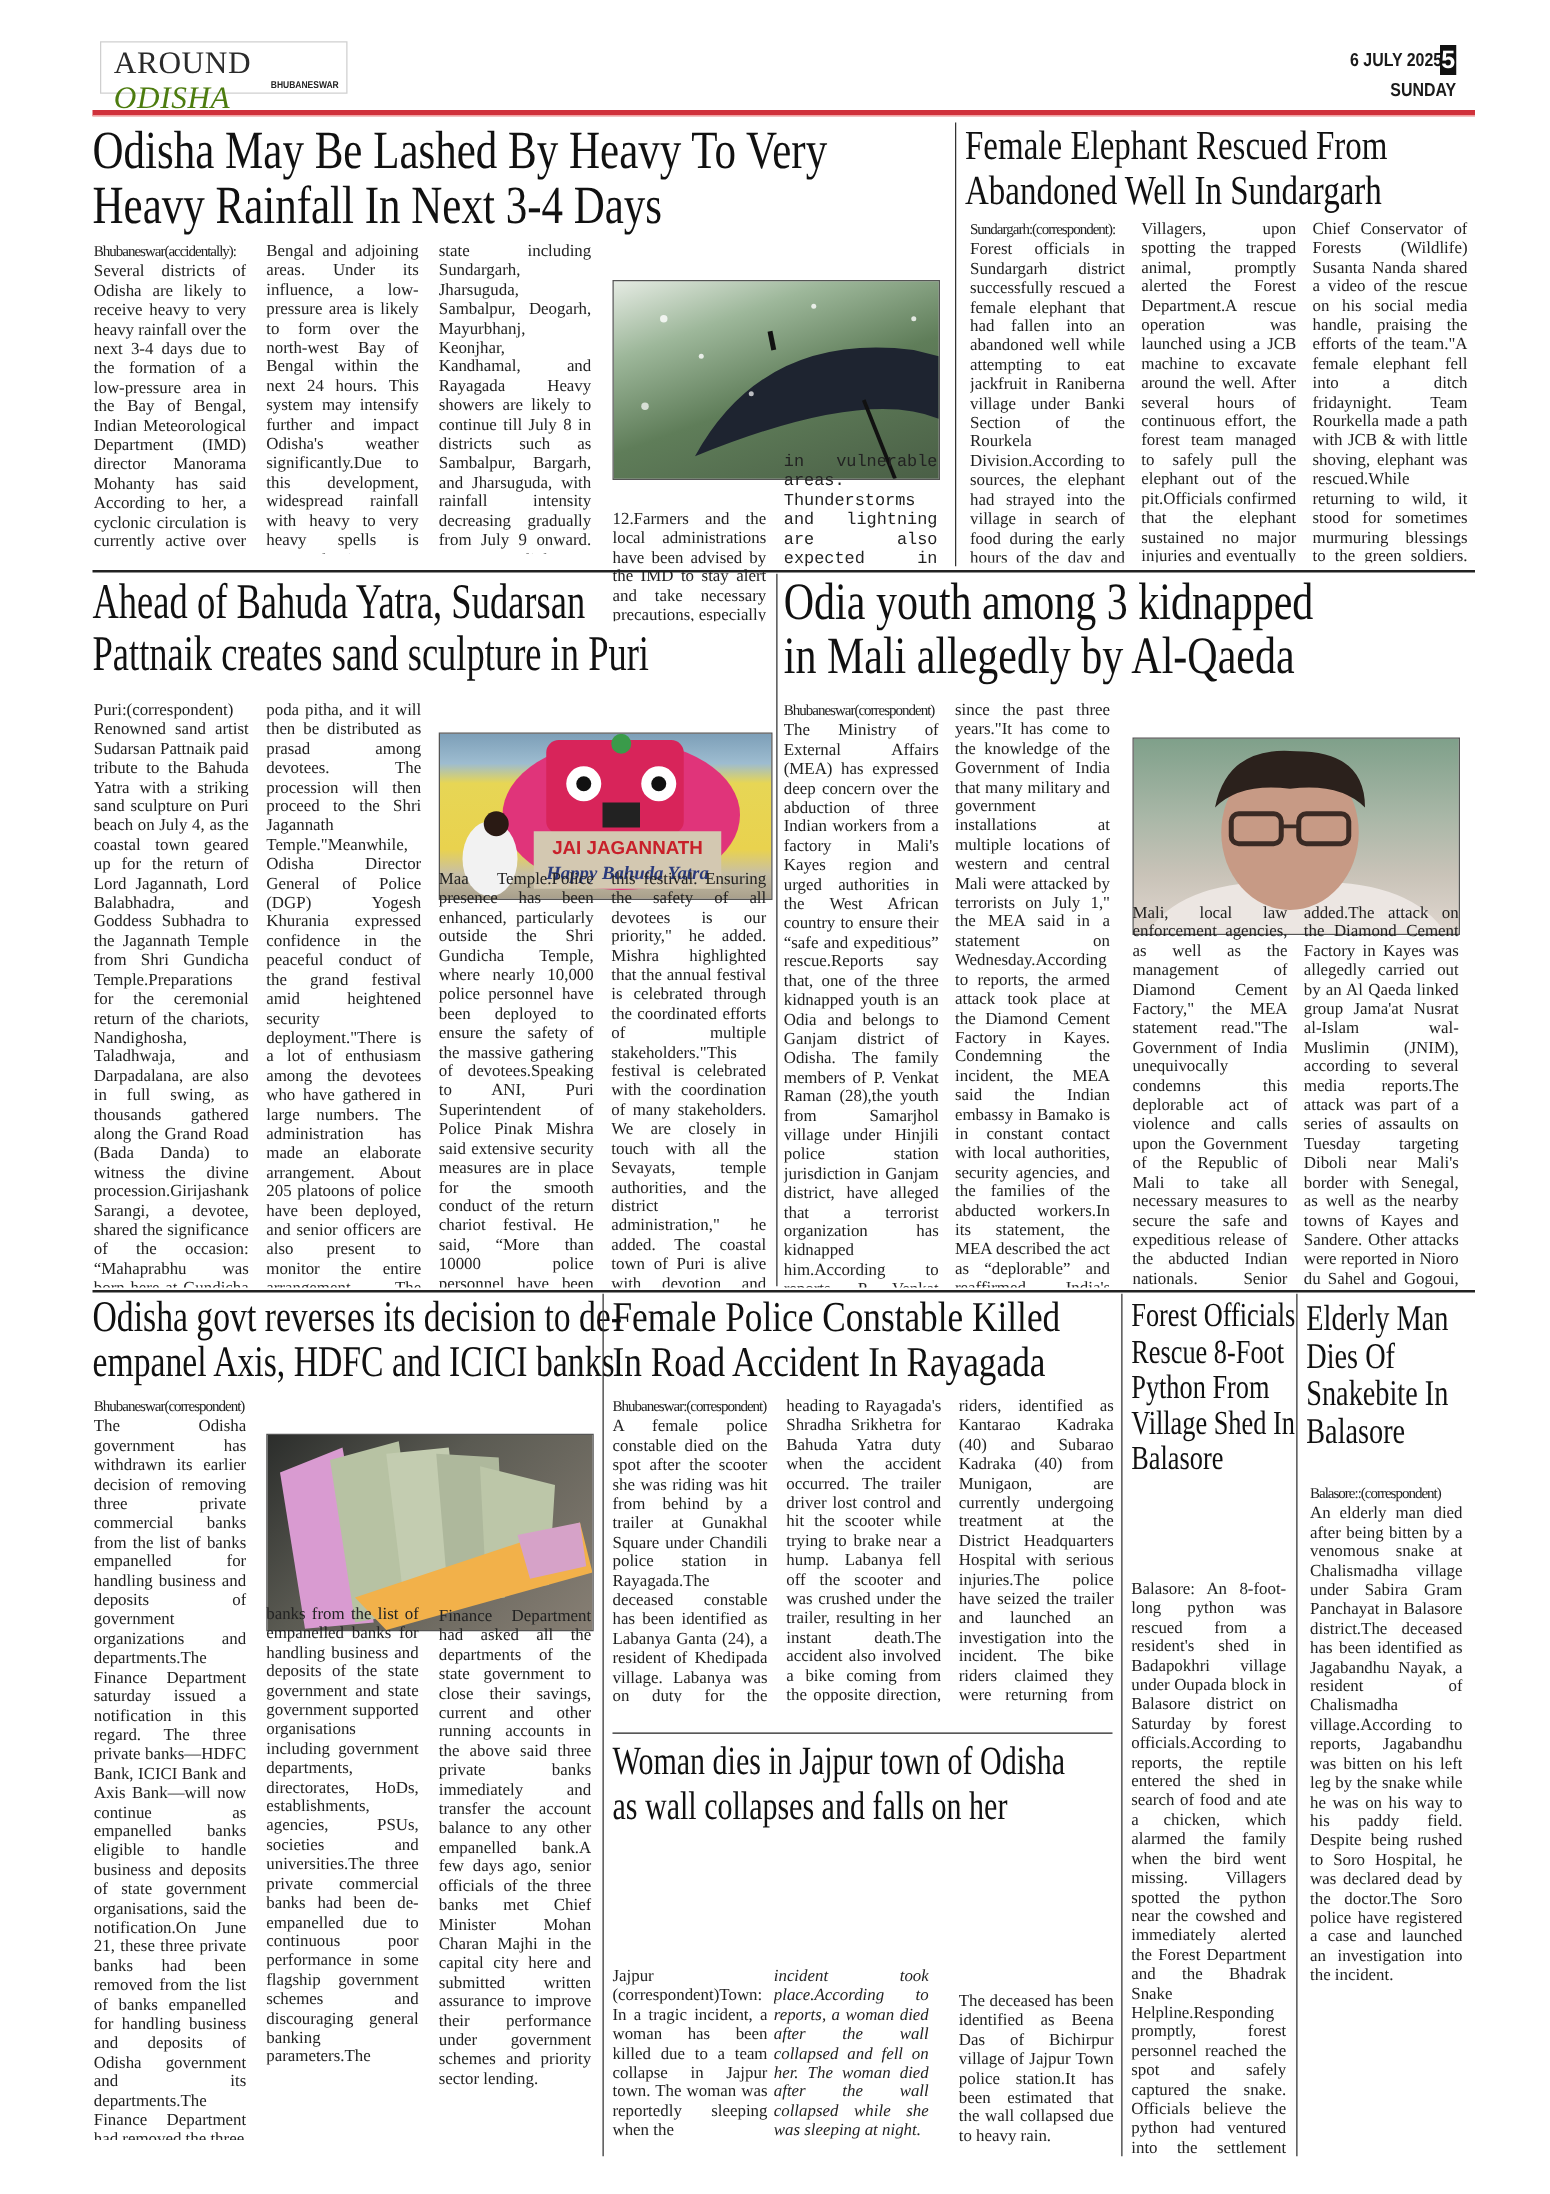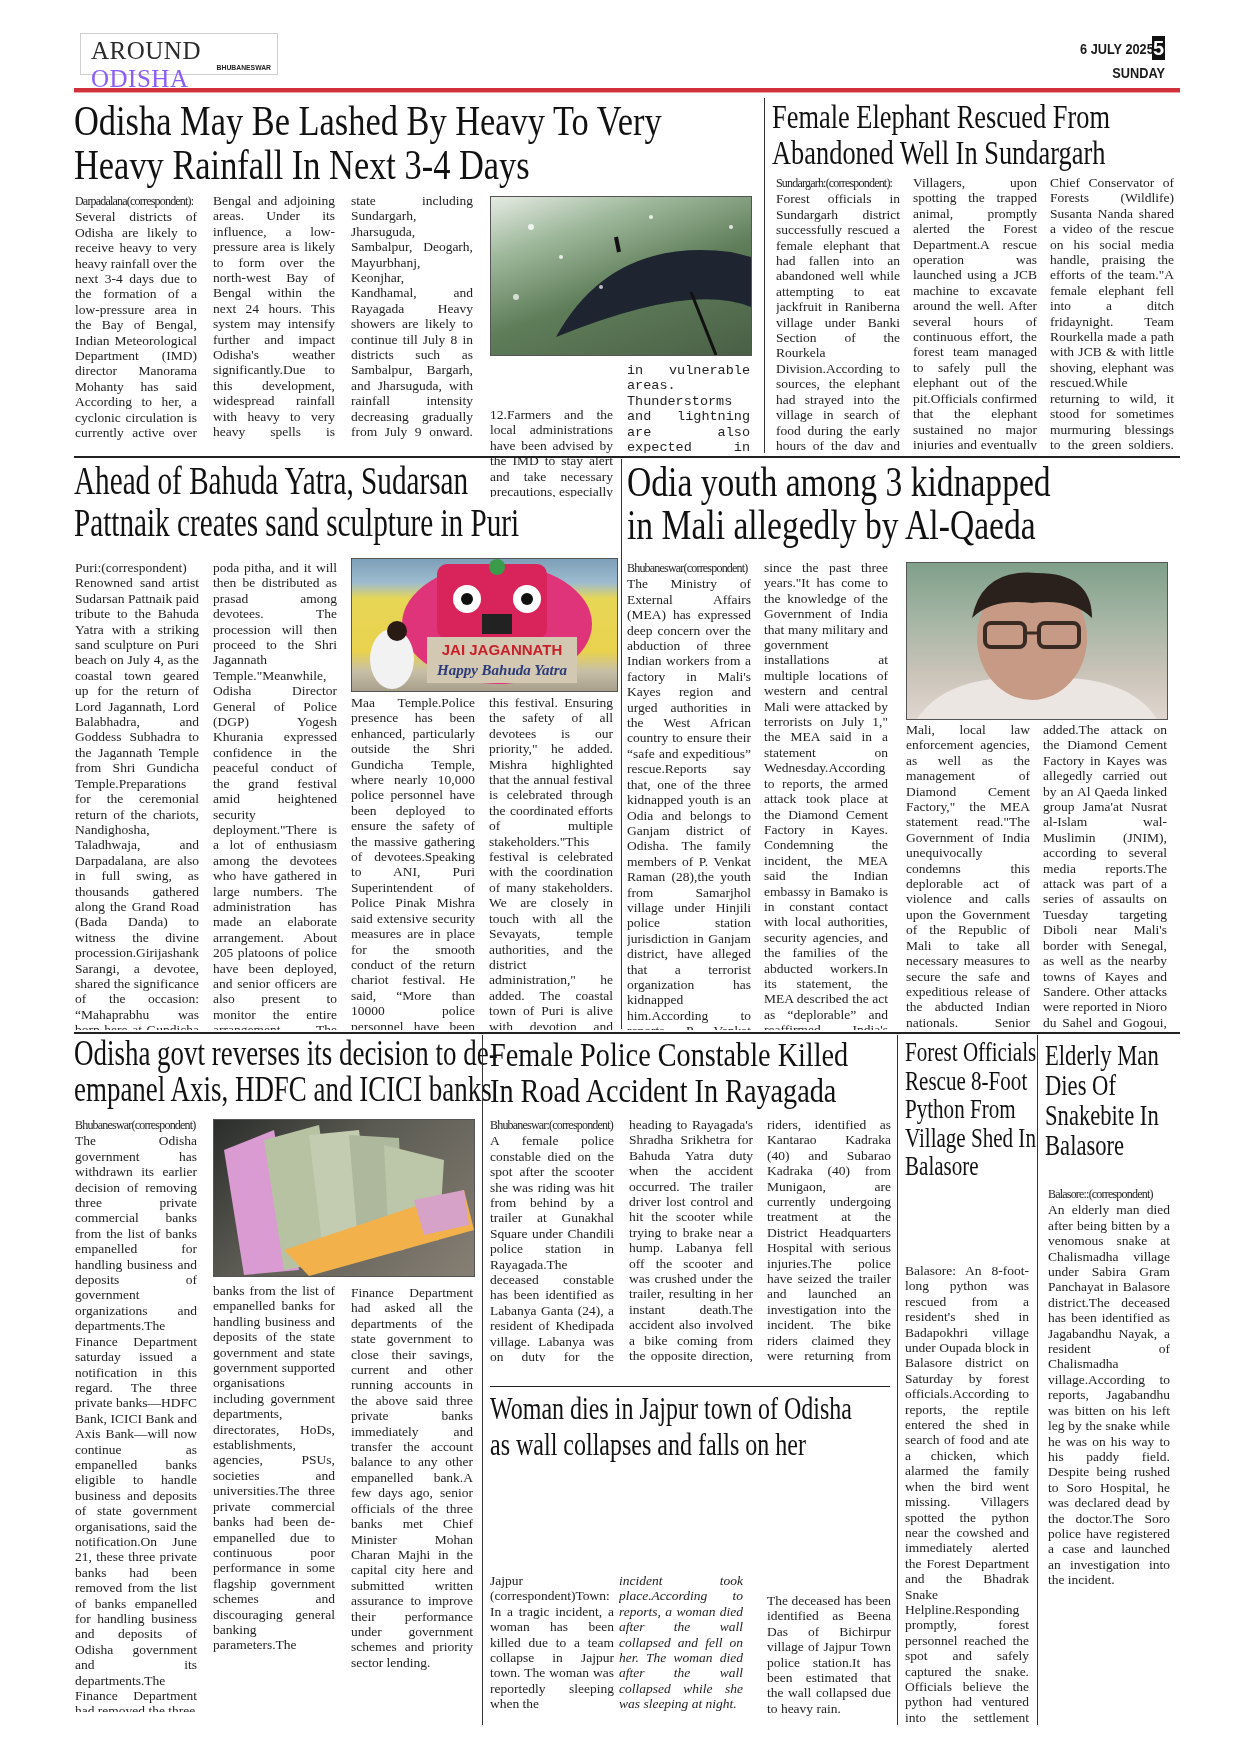--- a/index.html
+++ b/index.html
@@ -1,49 +1,49 @@
 <!DOCTYPE html>
 <html><head>
 <meta charset="utf-8">
 <style>
   html, body { margin:0; padding:0; background:#fff; }
   body { width:1240px; height:1755px; position:relative; overflow:hidden; font-family:"Liberation Serif","DejaVu Serif",serif; color:#1a1a1a; }
   .abs { position:absolute; }
   .masthead-logo { left:80px; top:33px; width:196px; height:40px; border:1px solid #cfcfcf; background:#fff; }
   .logo-around { position:absolute; left:10px; top:3px; font-size:25px; letter-spacing:0.5px; color:#2b2b2b; font-variant:small-caps; }
-  .logo-odisha { color:#8b5cf6; }
+  .logo-odisha { color:#4d7c0f;font-style:italic; }
   .logo-city { position:absolute; right:6px; bottom:2px; font-family:"Liberation Sans",sans-serif; font-weight:bold; font-size:8px; color:#222; transform:scaleX(0.85); transform-origin:right; }
   .date { right:86px; top:40px; font-family:"Liberation Sans",sans-serif; font-weight:bold; font-size:15px; transform:scaleX(0.85); transform-origin:right; }
   .pageno { right:75px; top:36px; width:13px; height:24px; background:#111; color:#fff; font-family:"Liberation Sans",sans-serif; font-weight:bold; font-size:20px; text-align:center; line-height:24px; }
   .day { right:75px; top:64px; font-family:"Liberation Sans",sans-serif; font-weight:bold; font-size:15px; transform:scaleX(0.85); transform-origin:right; }
   .redrule { left:74px; top:88px; width:1106px; height:4px; background:#d0313b; border-bottom:1px solid #f0a0a0; }
   .hl { font-family:"Liberation Serif",serif; color:#111; line-height:1.05; transform-origin:left top; white-space:nowrap; }
   .col { font-size:13.5px; line-height:15.4px; text-align:justify; color:#222; overflow:hidden; }
   .dl { font-size:12px; letter-spacing:-0.8px; }
   .hr { background:#222; height:2px; }
   .vr { background:#333; width:2px; }
-  .photo { border:1px solid #555; overflow:hidden; }
+  .photo { border:1px solid #555; overflow:hidden;margin-top:28px; }
 </style>
 </head>
 <body>
 
 <div class="abs masthead-logo">
   <span class="logo-around"><span>AROUND</span> <span class="logo-odisha">ODISHA</span></span>
   <span class="logo-city">BHUBANESWAR</span>
 </div>
 <div class="abs date">6 JULY 2025</div>
 <div class="abs pageno">5</div>
 <div class="abs day">SUNDAY</div>
 <div class="abs redrule"></div>
 
 <div>
   <div class="abs hl" style="left:74px;top:98px;font-size:43px;transform:scaleX(0.8);">Odisha May Be Lashed By Heavy To Very</div>
   <div class="abs hl" style="left:74px;top:142px;font-size:43px;transform:scaleX(0.8);">Heavy Rainfall In Next 3-4 Days</div>
   <div class="abs col" style="left:75px;top:193px;width:122px;height:250px;">
-    <span class="dl">Darpadalana(correspondent):</span>
+    <span class="dl">Bhubaneswar(accidentally):</span>
     <span>Several districts of Odisha are likely to receive heavy to very heavy rainfall over the next 3-4 days due to the formation of a low-pressure area in the Bay of Bengal, Indian Meteorological Department (IMD) director Manorama Mohanty has said According to her, a cyclonic circulation is currently active over the south-east Bay of</span>
   </div>
   <div class="abs col" style="left:213px;top:193px;width:122px;height:250px;">Bengal and adjoining areas. Under its influence, a low-pressure area is likely to form over the north-west Bay of Bengal within the next 24 hours. This system may intensify further and impact Odisha's weather significantly.Due to this development, widespread rainfall with heavy to very heavy spells is expected in many districts of the</div>
   <div class="abs col" style="left:351px;top:193px;width:122px;height:250px;">state including Sundargarh, Jharsuguda, Sambalpur, Deogarh, Mayurbhanj, Keonjhar, Kandhamal, and Rayagada Heavy showers are likely to continue till July 8 in districts such as Sambalpur, Bargarh, and Jharsuguda, with rainfall intensity decreasing gradually from July 9 onward. However, light to moderate rainfall will continue in many regions from July 9 to</div>
   <div class="abs photo" style="left:490px;top:196px;width:260px;height:158px;background:linear-gradient(160deg,#e5ebe3 0%,#9db79a 25%,#5f7d59 55%,#4a5f46 100%);">
     <svg width="260" height="158">
       <path d="M65 140 Q120 40 240 55 L260 60 L260 110 Q200 85 65 140 Z" fill="#1e2430"></path>
       <line x1="128" y1="55" x2="125" y2="40" stroke="#111" stroke-width="4"></line>
       <line x1="200" y1="95" x2="225" y2="158" stroke="#111" stroke-width="3"></line>
       <circle cx="40" cy="30" r="3" fill="#fff" opacity="0.8"></circle>

